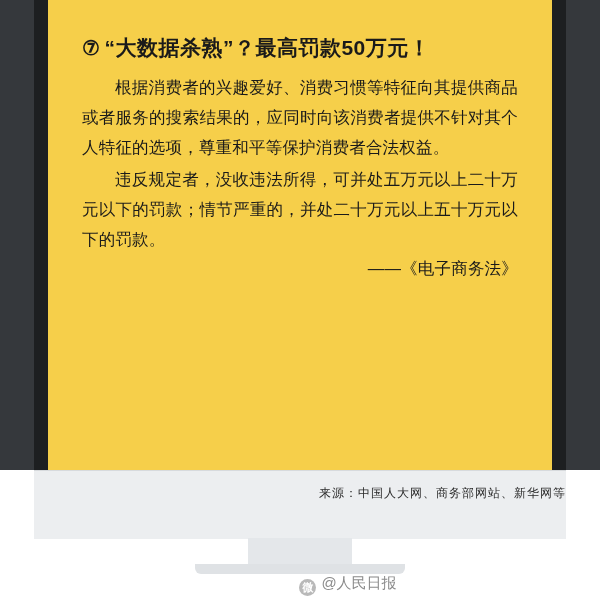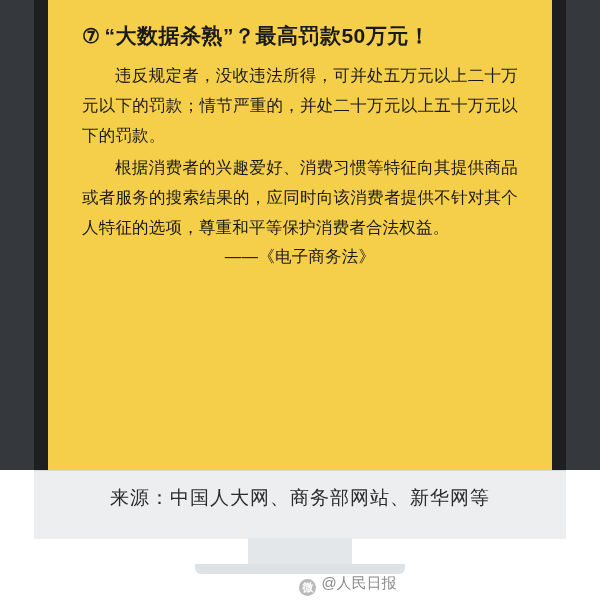--- a/index.html
+++ b/index.html
@@ -42,21 +42,21 @@
 
   
   .poster {
     position: absolute;
     left: 48px;
     top: 0;
     width: 504px;
     height: 470px;
     background: #f6cf4a;
     box-sizing: border-box;
-    padding: 14px 34px 0 34px;
+    padding: 26px 34px 0 34px;
   }
 
   .section {
     margin-bottom: 4px;
   }
   .heading {
     font-size: 21px;
     font-weight: bold;
     color: #1a1a1a;
     line-height: 1.5;
@@ -74,21 +74,21 @@
     line-height: 1.82;
     text-align: justify;
     text-justify: inter-ideograph;
     text-indent: 2em;
     margin: 0 0 2px 0;
     letter-spacing: 0.2px;
   }
   .attribution {
     font-size: 16.5px;
     color: #1a1a1a;
-    text-align: center;
+    text-align: right;
     margin: 4px 0 10px 0;
     letter-spacing: 0.2px;
   }
   .note {
     font-size: 16.5px;
     color: #1a1a1a;
     line-height: 1.82;
     text-align: justify;
     text-indent: 2em;
     margin-top: 10px;
@@ -112,22 +112,22 @@
     width: 532px;
     height: 68px;
     background: #eceef0;
     border-top: 1px solid #d7dadd;
   }
   .source-text {
     position: absolute;
     left: 0;
     top: 14px;
     width: 532px;
-    text-align: center;
-    font-size: 19px;
+    text-align: right;
+    font-size: 12px;
     color: #2b2b2b;
     letter-spacing: 1px;
   }
   .neck {
     position: absolute;
     left: 50%;
     transform: translateX(-50%);
     top: 68px;
     width: 104px;
     height: 26px;
@@ -177,22 +177,22 @@
 
   <div class="bezel-left"></div>
   <div class="bezel-inner-left"></div>
   <div class="bezel-right"></div>
   <div class="bezel-inner-right"></div>
 
   <div class="poster">
 
     <div class="section">
       <div class="heading"><span class="num">⑦</span><span>“大数据杀熟”？最高罚款50万元！</span></div>
+      <p class="para">根据消费者的兴趣爱好、消费习惯等特征向其提供商品或者服务的搜索结果的，应同时向该消费者提供不针对其个人特征的选项，尊重和平等保护消费者合法权益。</p>
       <p class="para">违反规定者，没收违法所得，可并处五万元以上二十万元以下的罚款；情节严重的，并处二十万元以上五十万元以下的罚款。</p>
-      <p class="para">根据消费者的兴趣爱好、消费习惯等特征向其提供商品或者服务的搜索结果的，应同时向该消费者提供不针对其个人特征的选项，尊重和平等保护消费者合法权益。</p>
       <div class="attribution">——《电子商务法》</div>
     </div>
 
 
   </div>
 
   <div class="stand-area">
     <div class="stand-band">
       <div class="source-text">来源：中国人大网、商务部网站、新华网等</div>
     </div>

